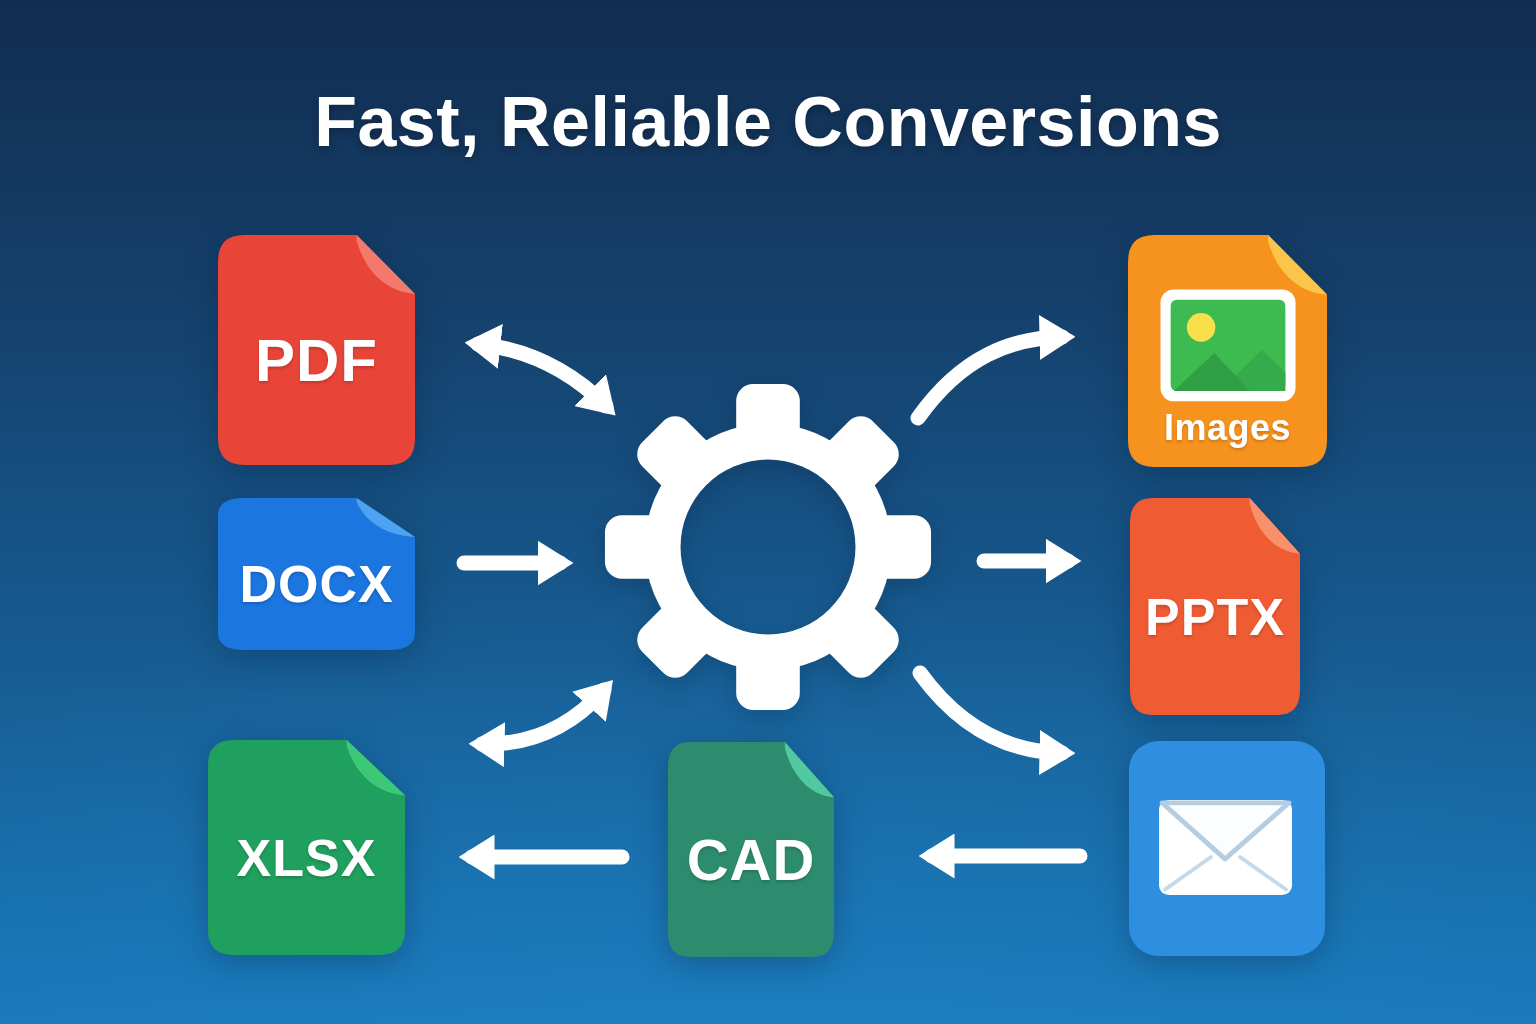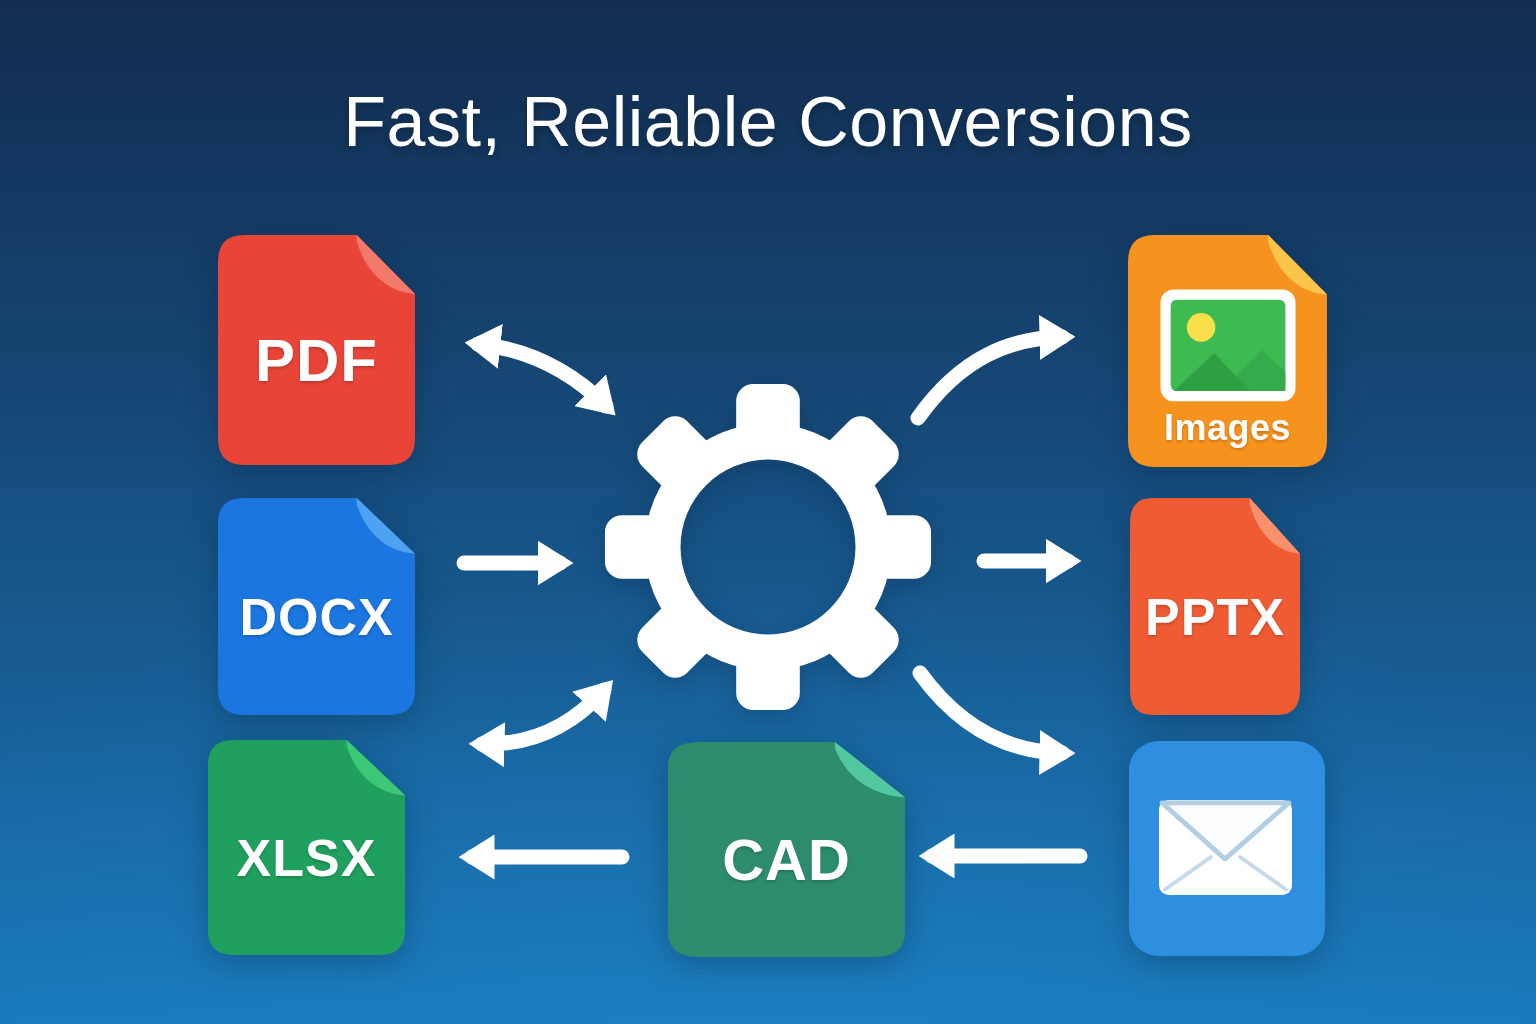--- a/index.html
+++ b/index.html
@@ -5,40 +5,40 @@
   html,body { margin:0; padding:0; background:#0b2240; }
   .canvas {
     position:relative; width:1536px; height:1024px; overflow:hidden;
     font-family:"Liberation Sans", sans-serif;
     background:
       radial-gradient(130% 90% at 50% 105%, rgba(35,140,205,0.30) 0%, rgba(35,140,205,0) 55%),
       linear-gradient(180deg, #122D50 0%, #15426E 32%, #1979BB 100%);
   }
   .title {
     position:absolute; top:82px; left:0; width:100%; text-align:center;
-    color:#ffffff; font-size:70px; font-weight:normal; letter-spacing:0.5px;
+    color:#ffffff; font-size:70px; font-weight:bold; letter-spacing:0.5px;
     text-shadow:0 3px 8px rgba(0,0,0,0.28);
   }
   .arrow-layer { position:absolute; left:0; top:0; width:1536px; height:1024px; }
   .gear { position:absolute; left:598px; top:378px; width:340px; height:338px;
           filter:drop-shadow(0 6px 12px rgba(3,28,52,0.25)); }
   .tile { position:absolute; filter:drop-shadow(0 8px 16px rgba(3,28,52,0.30)); }
   .tile svg.tile-bg { position:absolute; left:0; top:0; width:100%; height:100%; }
   .tile-label {
     position:absolute; left:0; top:0; width:100%; height:100%;
     display:flex; align-items:center; justify-content:center;
     padding-top:20px; box-sizing:border-box;
     color:#ffffff; font-weight:bold; letter-spacing:1px;
     text-shadow:0 2px 3px rgba(0,0,0,0.18);
   }
   .tile-label.bottom { align-items:flex-end; padding-top:6px; padding-bottom:18px; }
   #tile-pdf    { left:218px;  top:235px; width:197px; height:230px; }
-  #tile-docx   { left:218px;  top:498px; width:197px; height:217px; }
+  #tile-docx   { left:218px;  top:498px; width:197px; height:152px; }
   #tile-xlsx   { left:208px;  top:740px; width:197px; height:215px; }
-  #tile-cad    { left:668px;  top:742px; width:237px; height:215px; }
+  #tile-cad    { left:668px;  top:742px; width:166px; height:215px; }
   #tile-images { left:1128px; top:235px; width:199px; height:232px; }
   #tile-pptx   { left:1130px; top:498px; width:170px; height:217px; }
   #tile-mail   { left:1129px; top:741px; width:196px; height:215px; }
   #tile-pdf  .tile-label { font-size:60px; }
   #tile-docx .tile-label, #tile-xlsx .tile-label, #tile-pptx .tile-label { font-size:52px; }
   #tile-cad  .tile-label { font-size:58px; }
   #tile-images .tile-label { font-size:36px; letter-spacing:0.5px; }
 </style>
 </head>
 <body>

